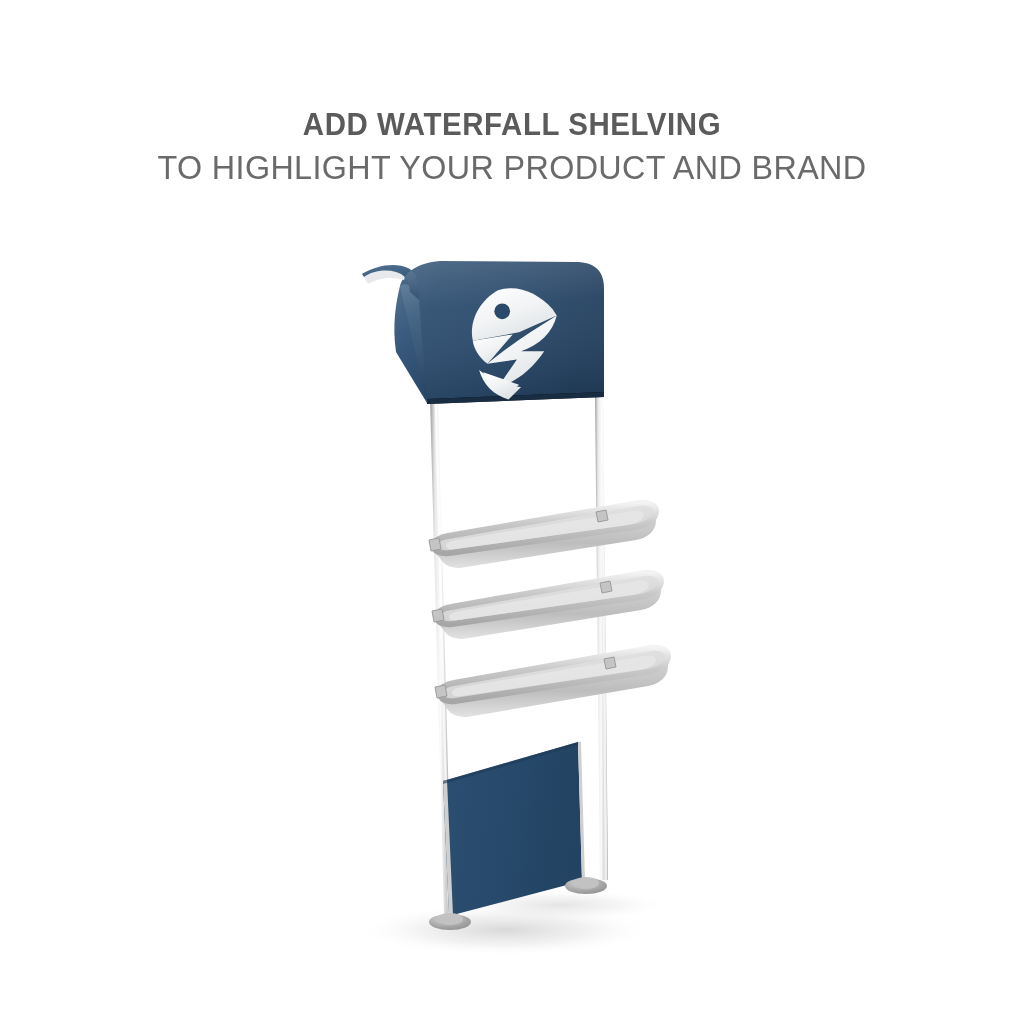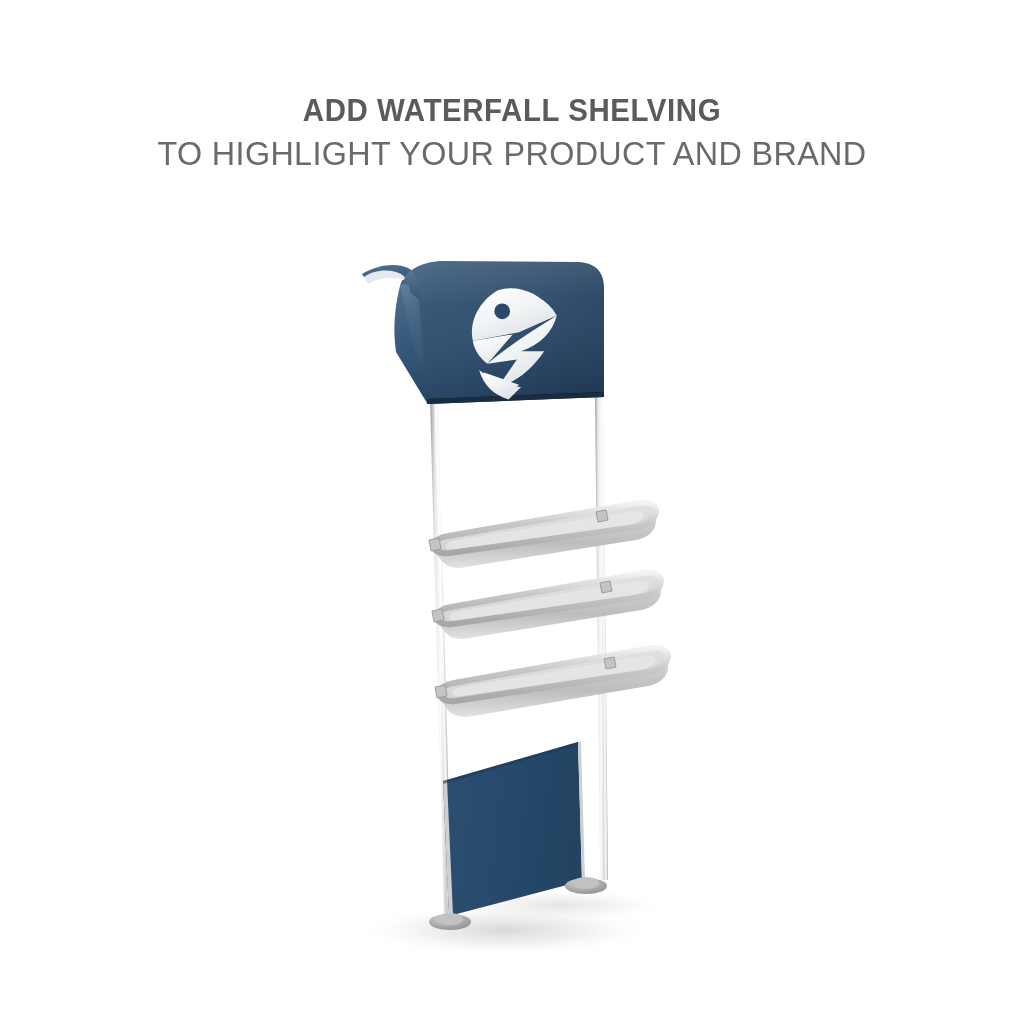--- a/index.html
+++ b/index.html
@@ -8,21 +8,21 @@
     width:1024px;height:1024px;
     background:#ffffff;
     font-family:"Liberation Sans", sans-serif;
     overflow:hidden;
     position:relative;
   }
   .stage{position:absolute;inset:0;background:#ffffff;}
 
   
   .headline{
-    position:absolute; left:0; right:0; top:94px;
+    position:absolute; left:0; right:0; top:108px;
     text-align:center;
     -webkit-font-smoothing:antialiased;
   }
   .headline .line1{
     display:block;
     font-size:31px;
     font-weight:700;
     letter-spacing:0.6px;
     color:#5b5b5b;
     line-height:1.08;

